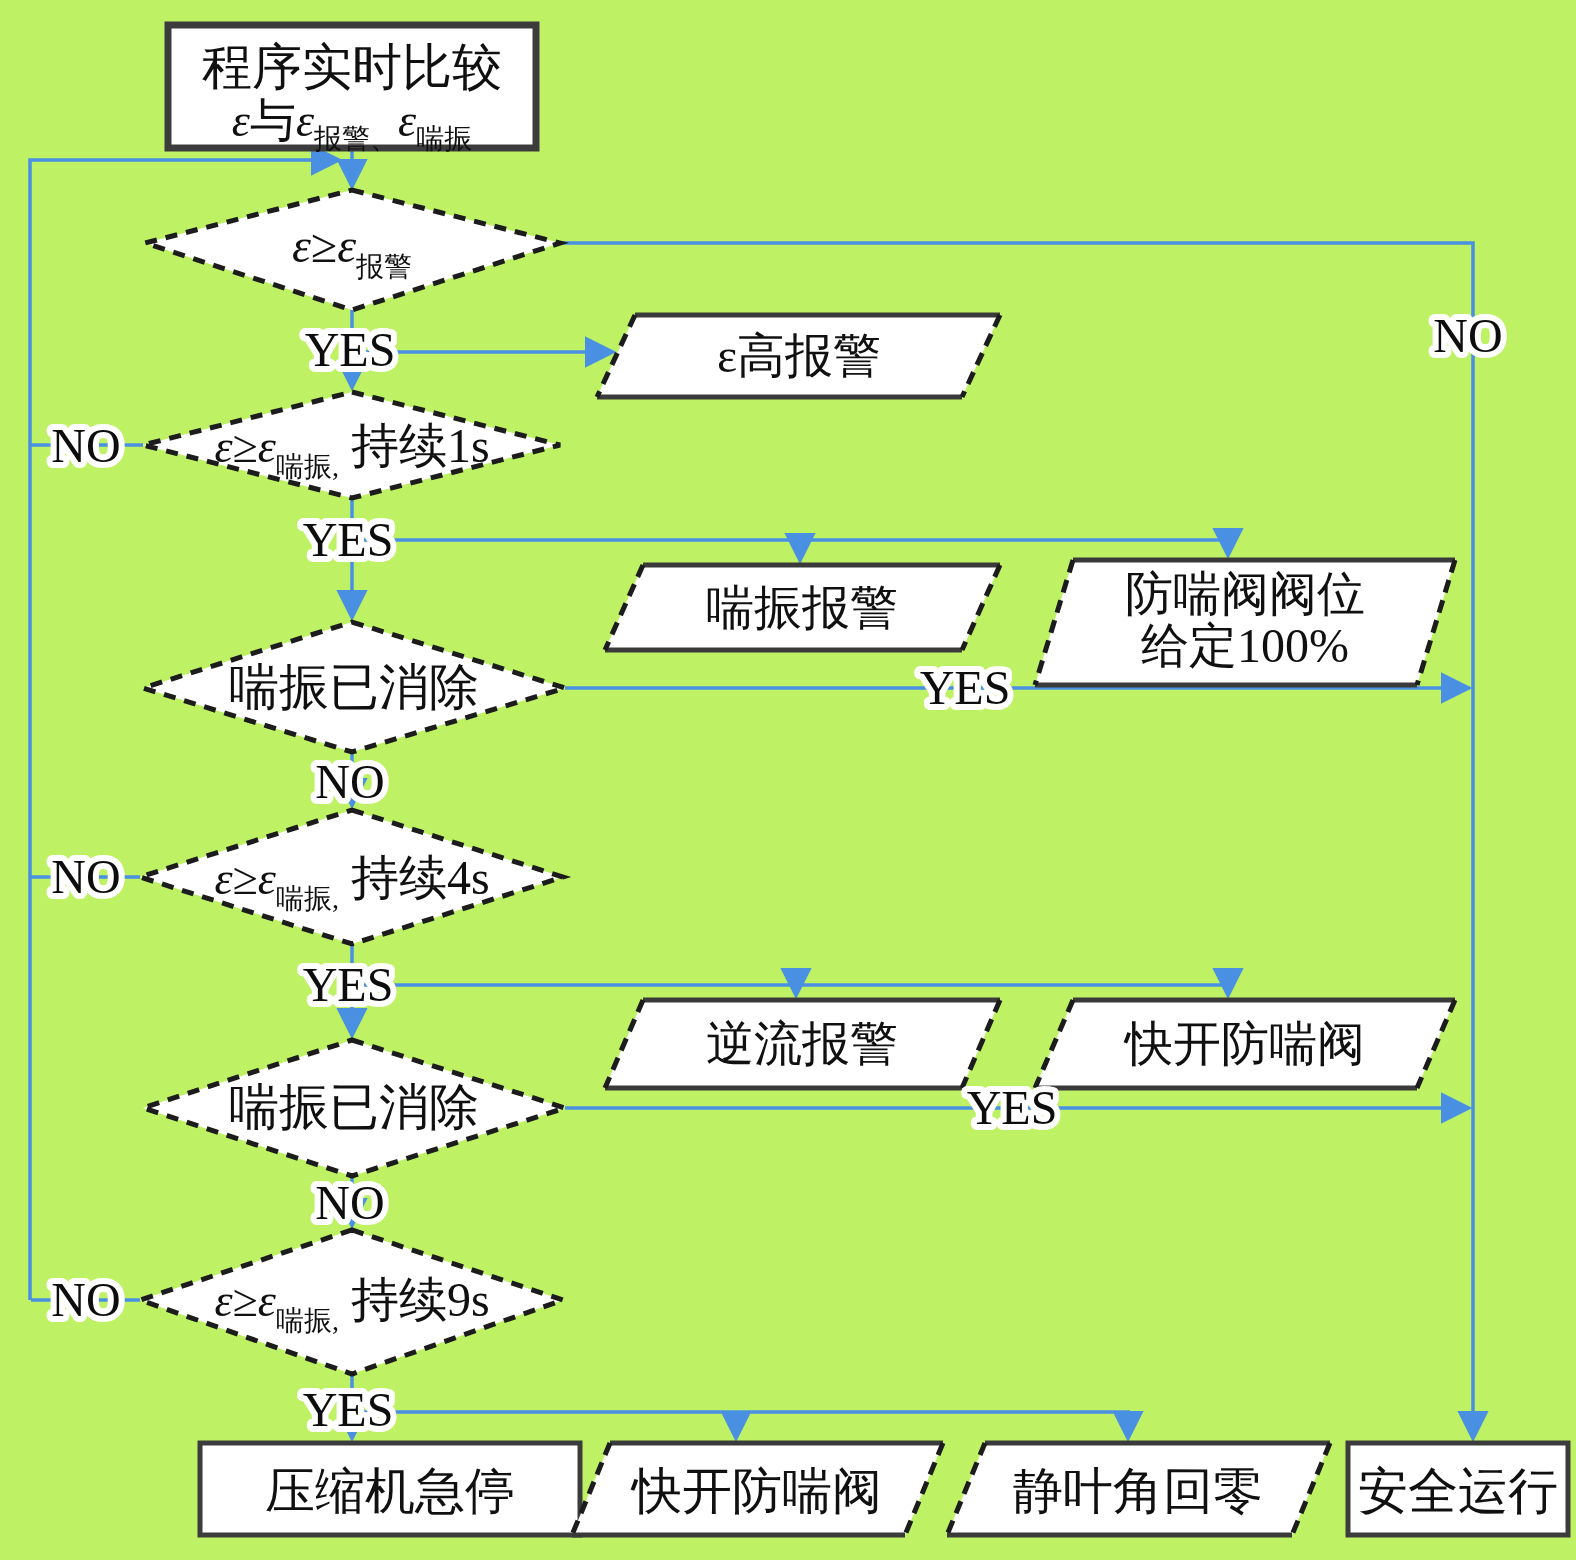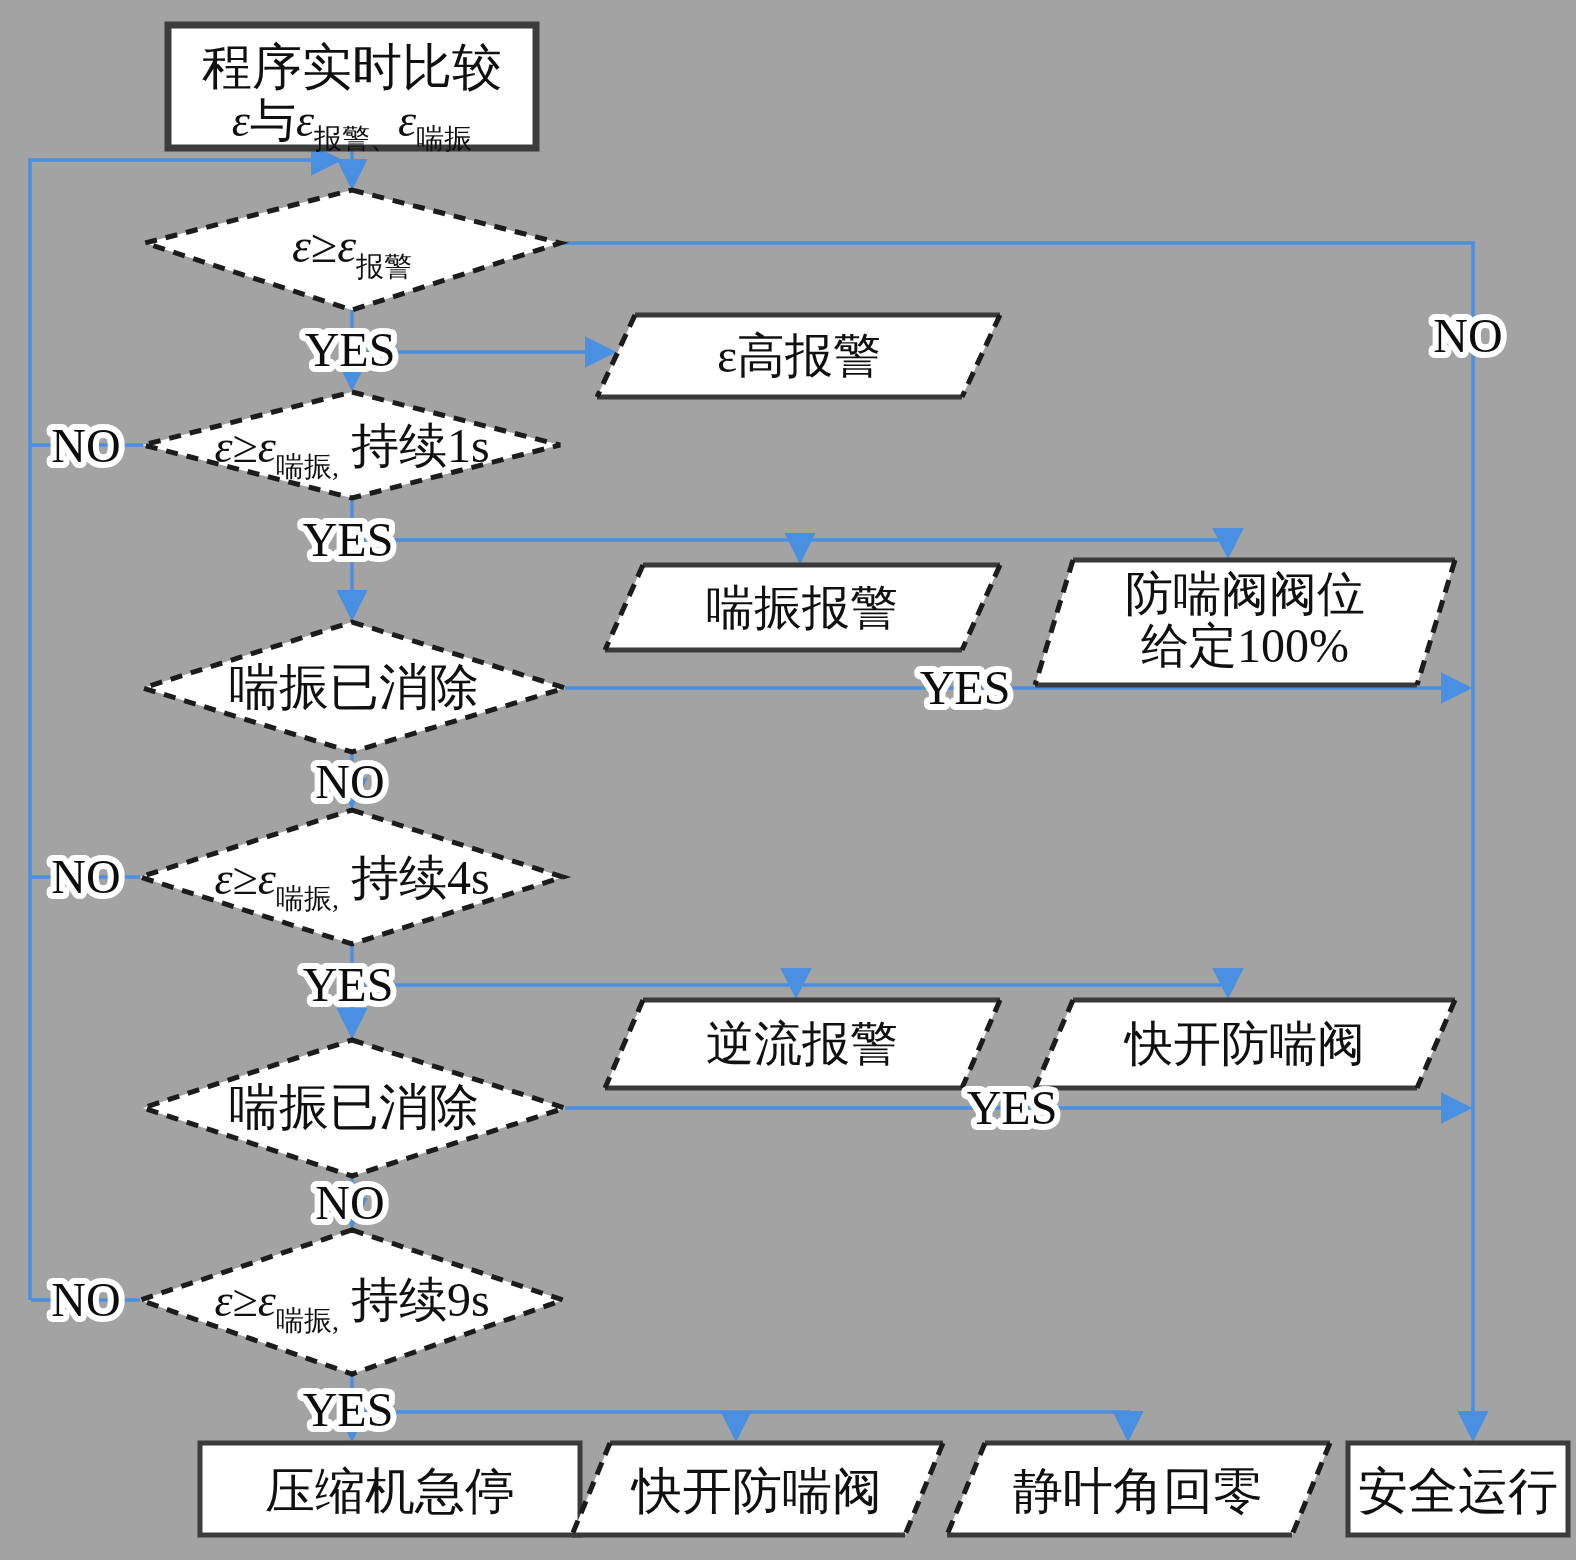--- a/index.html
+++ b/index.html
@@ -1,16 +1,16 @@
 <!DOCTYPE html>
 <html><head>
 <meta charset="utf-8">
 <style>
   html,body{margin:0;padding:0;background:#ffffff;}
-  .canvas-wrap{width:1576px;height:1560px;background:#a3a3a3;}
+  .canvas-wrap{width:1576px;height:1560px;background:#bef264;}
   svg text{font-family:"Liberation Serif","DejaVu Serif",serif;fill:#101010;}
   .t-start1{font-size:50px;}
   .t-node{font-size:50px;}
   .t-node48{font-size:48px;}
   .t-expr{font-size:46px;font-style:italic;}
   .t-expr-big{font-size:48px;font-style:italic;}
   .t-eps{font-size:46px;font-style:italic;}
   .t-cjk46{font-size:46px;}
   .t-sub{font-size:28px;}
   .t-suffix{font-size:48px;}

